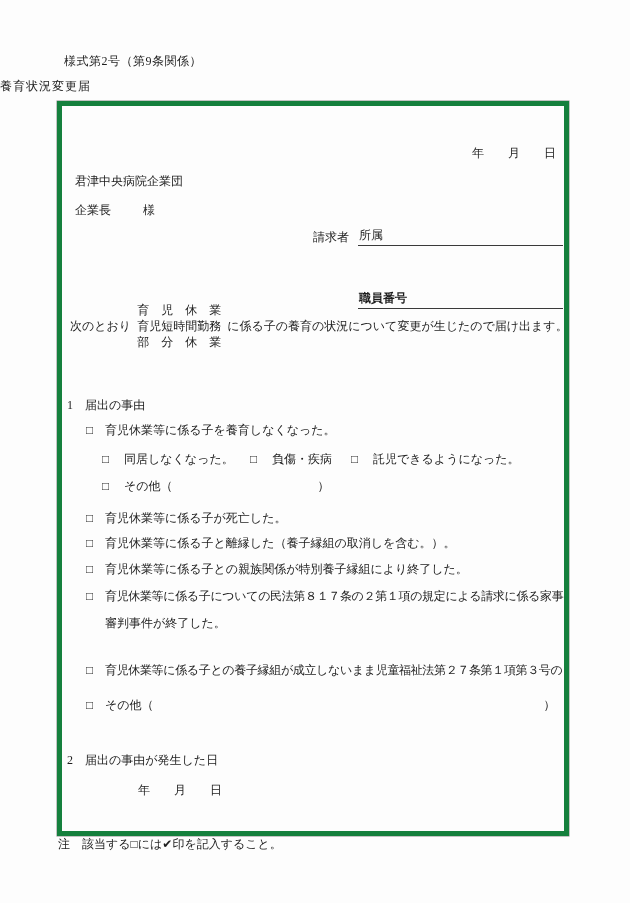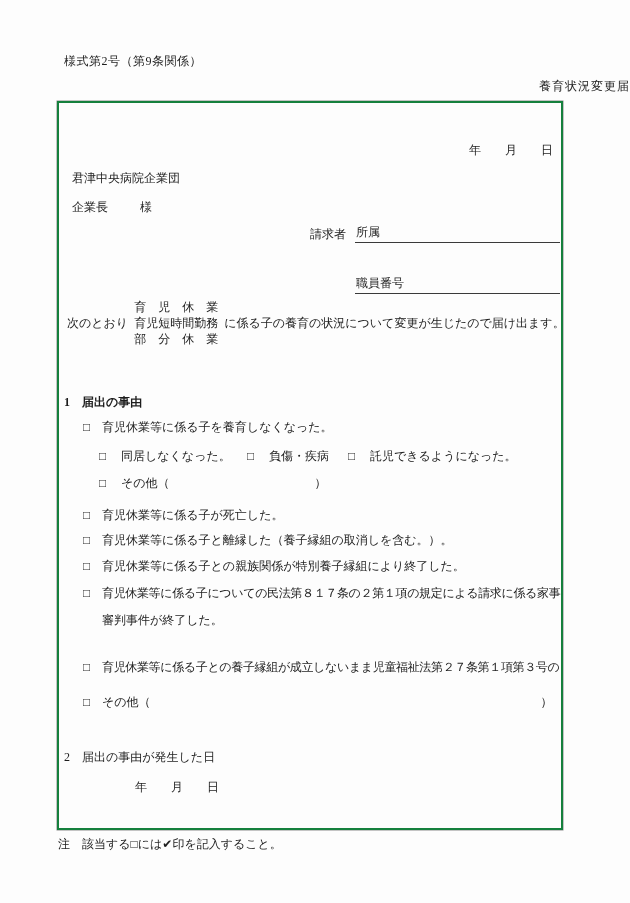--- a/index.html
+++ b/index.html
@@ -6,48 +6,48 @@
   body {
     width:630px; height:903px; position:relative;
     background:#fdfdfd;
     font-family:"Liberation Serif","DejaVu Serif",serif;
     font-size:12px; color:#1d1d1d;
   }
   .abs { position:absolute; }
   .nw { white-space:nowrap; }
 
   .form-code { left:64px; top:53px; letter-spacing:0.5px; }
-  .doc-title { left:0; top:78px; width:630px; text-align:right; letter-spacing:1px; }
+  .doc-title { left:0; top:78px; width:630px; text-align:left; letter-spacing:1px; }
 
   .form-box {
     left:57px; top:101px; width:502px; height:725px;
-    border:2px solid #15803d;
+    border:5px solid #15803d;
     box-shadow:0 0 0 0.5px #8a8a8a;
   }
   .form-box > div, .form-box > span { position:absolute; }
 
   .date-top { top:39px; right:8px; }
 
   .addr-org { left:13px; top:67px; }
   .addr-line { left:13px; top:96px; }
   .addr-line .honorific { margin-left:32px; }
 
   .requester-label { left:251px; top:123px; }
   .field-row { left:296px; width:205px; height:19px; border-bottom:1px solid #3a3a3a; }
   .field-row .flabel { position:absolute; left:1px; bottom:1px; white-space:nowrap; }
   .field-row .fseal  { position:absolute; right:2px; bottom:1px; }
-  .f1 { top:120px; } .f2 { top:145px; } .f3 { top:171px; }
+  .f1 { top:120px; } .f2 { top:145px; } .f3 { top:183px;font-weight:bold; }
 
   .statement { left:8px; top:196px; display:flex; align-items:center; }
   .statement .part { line-height:16px; white-space:nowrap; }
   .statement .opts { margin:0 6px; text-align:left; }
   .statement .opts div { line-height:16px; white-space:nowrap; }
 
   .sec-heading { left:5px; }
-  .h1 { top:291px;font-weight:bold; } .h2 { top:646px; }
+  .h1 { top:291px; } .h2 { top:646px; }
 
   .chk-row { left:21px; white-space:nowrap;text-align:center; }
   .sub-row { left:40px; width:455px; height:16px; }
   .sub-row .sub-item { position:absolute; top:0; white-space:nowrap; }
   .si2 { left:148px; } .si3 { left:249px; }
   .cont { left:43px; white-space:nowrap; }
 
   .r1 { top:316px; } .rs1 { top:345px; } .rs2 { top:372px; }
   .r3 { top:404px; } .r4 { top:429px; } .r5 { top:455px; }
   .r6 { top:482px; } .r6b { top:509px; }

